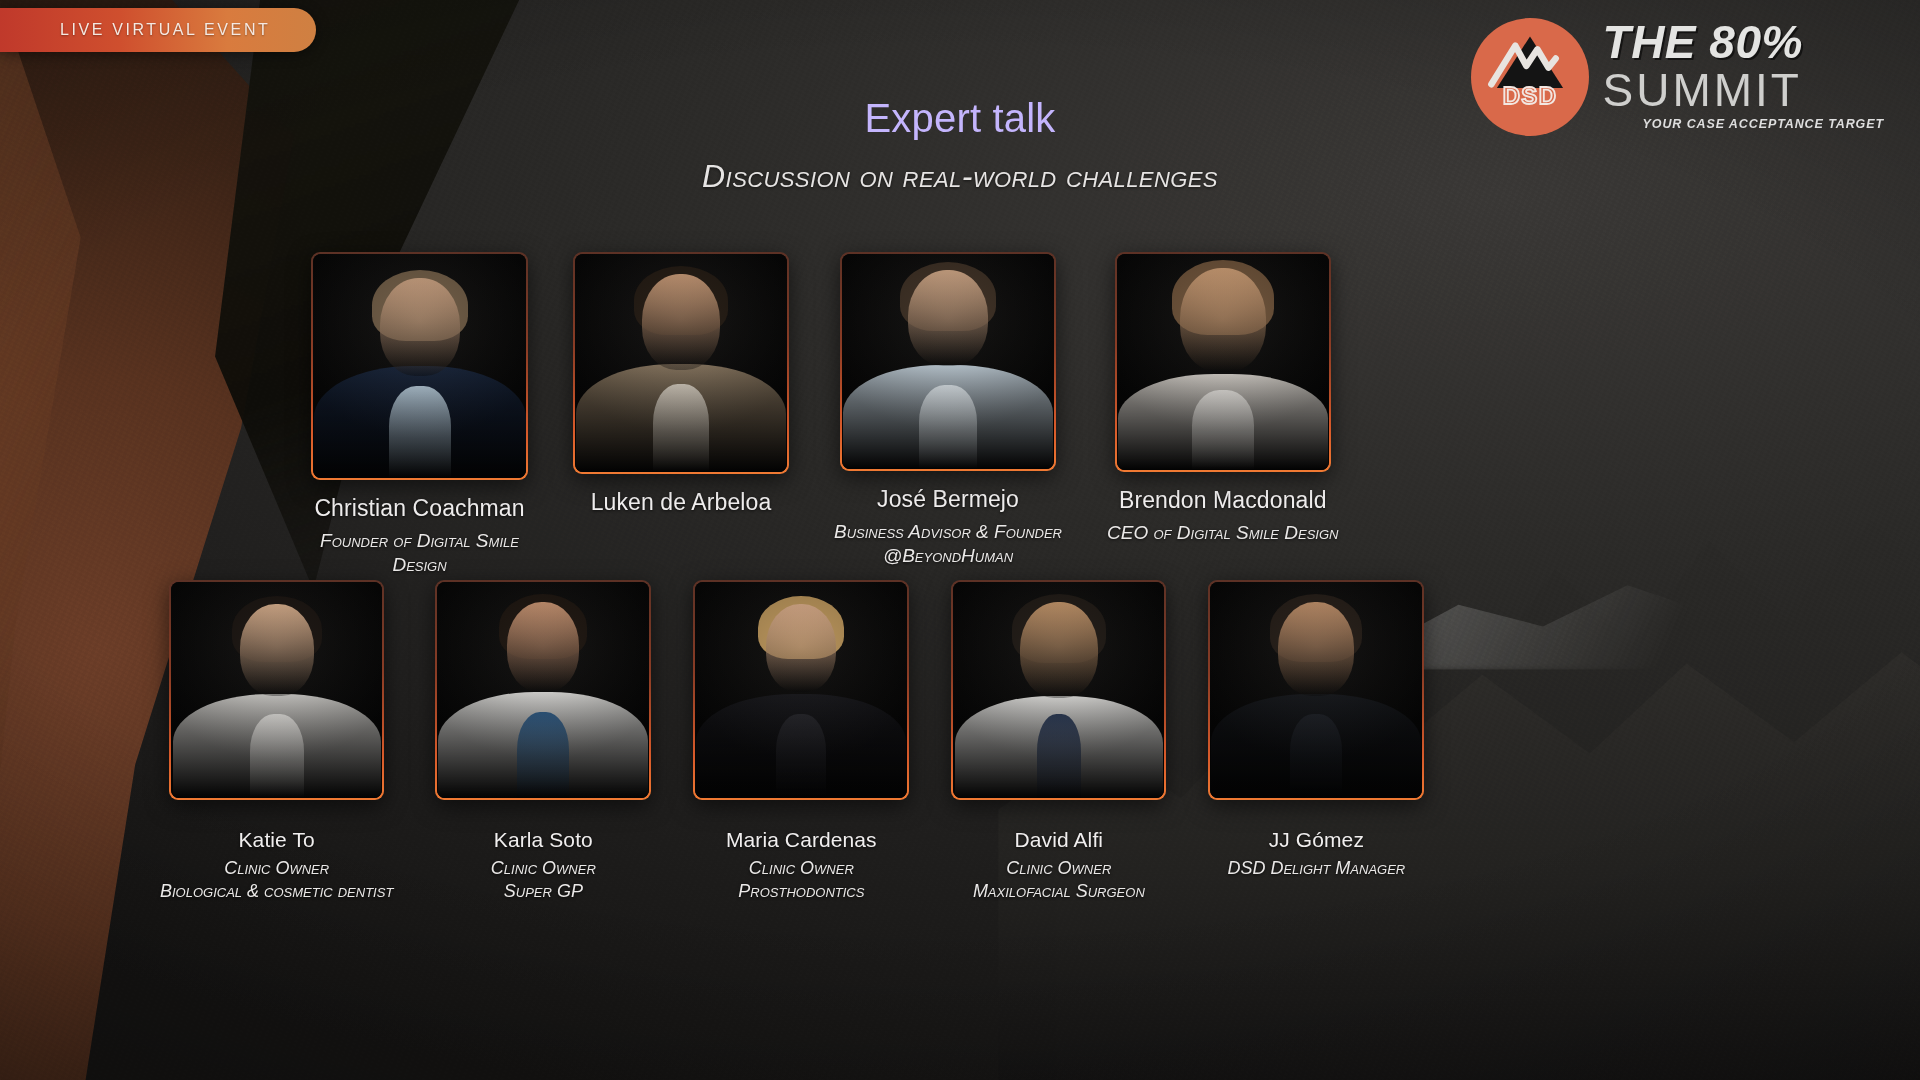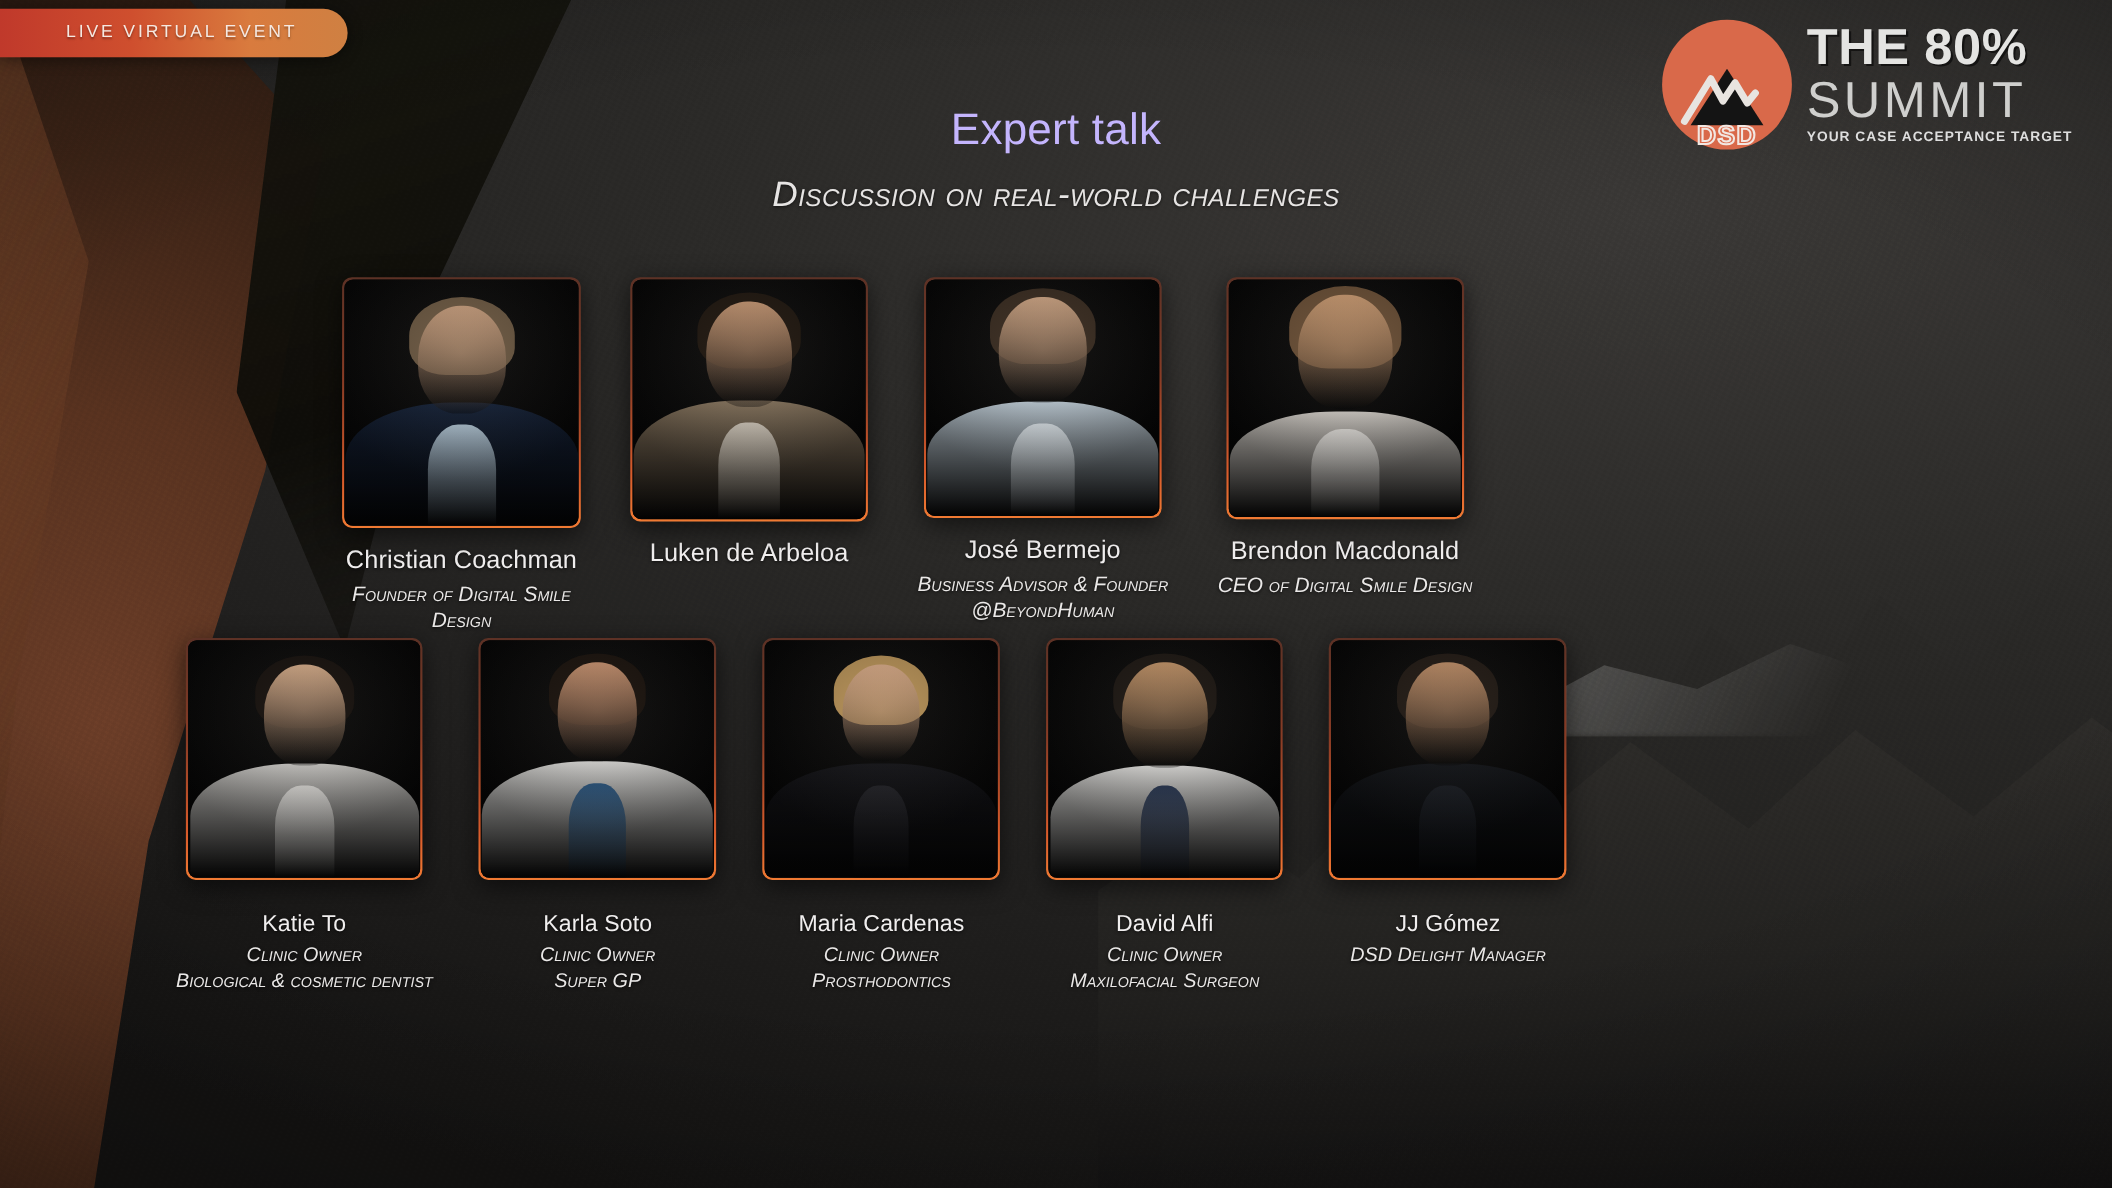--- a/index.html
+++ b/index.html
@@ -81,35 +81,35 @@
   .badge span{
     color:#f5e9e2;font-size:16px;font-weight:400;letter-spacing:2.6px;
     text-shadow:0 1px 2px rgba(0,0,0,.35);
   }
 
   
   .logo{position:absolute;right:36px;top:18px;display:flex;align-items:center;gap:14px;}
   .logo-mark{
     width:118px;height:118px;border-radius:50%;
     background:#d9694a;position:relative;flex:0 0 auto;
-    display:flex;align-items:flex-end;justify-content:center;
+    display:flex;align-items:flex-start;justify-content:center;
   }
   .logo-mark svg{width:92px;height:92px;display:block;}
   .logo-text{display:flex;flex-direction:column;line-height:1;padding-bottom:4px;}
   .logo-the{
-    font-size:46px;font-weight:700;letter-spacing:.5px;
+    font-size:46px;font-weight:700;font-style:italic;letter-spacing:.5px;
     color:#e4e4e2;
     text-shadow:2px 2px 0 rgba(0,0,0,.55);
   }
   .logo-summit{
     font-size:46px;font-weight:300;letter-spacing:3px;color:#cfcfcd;margin-top:2px;
   }
   .logo-tag{
-    font-size:12.5px;font-weight:700;letter-spacing:.9px;
-    color:#dedede;text-align:right;margin-top:5px;
+    font-size:12.5px;font-style:italic;font-weight:700;letter-spacing:.9px;
+    color:#dedede;text-align:right;margin-top:5px;margin-left:40px;
   }
 
   
   .title{
     position:absolute;left:0;right:0;top:96px;text-align:center;
     font-size:40px;font-weight:400;color:#c4b5fd;letter-spacing:.2px;
   }
   .subtitle{
     position:absolute;left:0;right:0;top:158px;text-align:center;
     font-size:32px;font-style:italic;font-weight:400;color:#e6e4e3;

